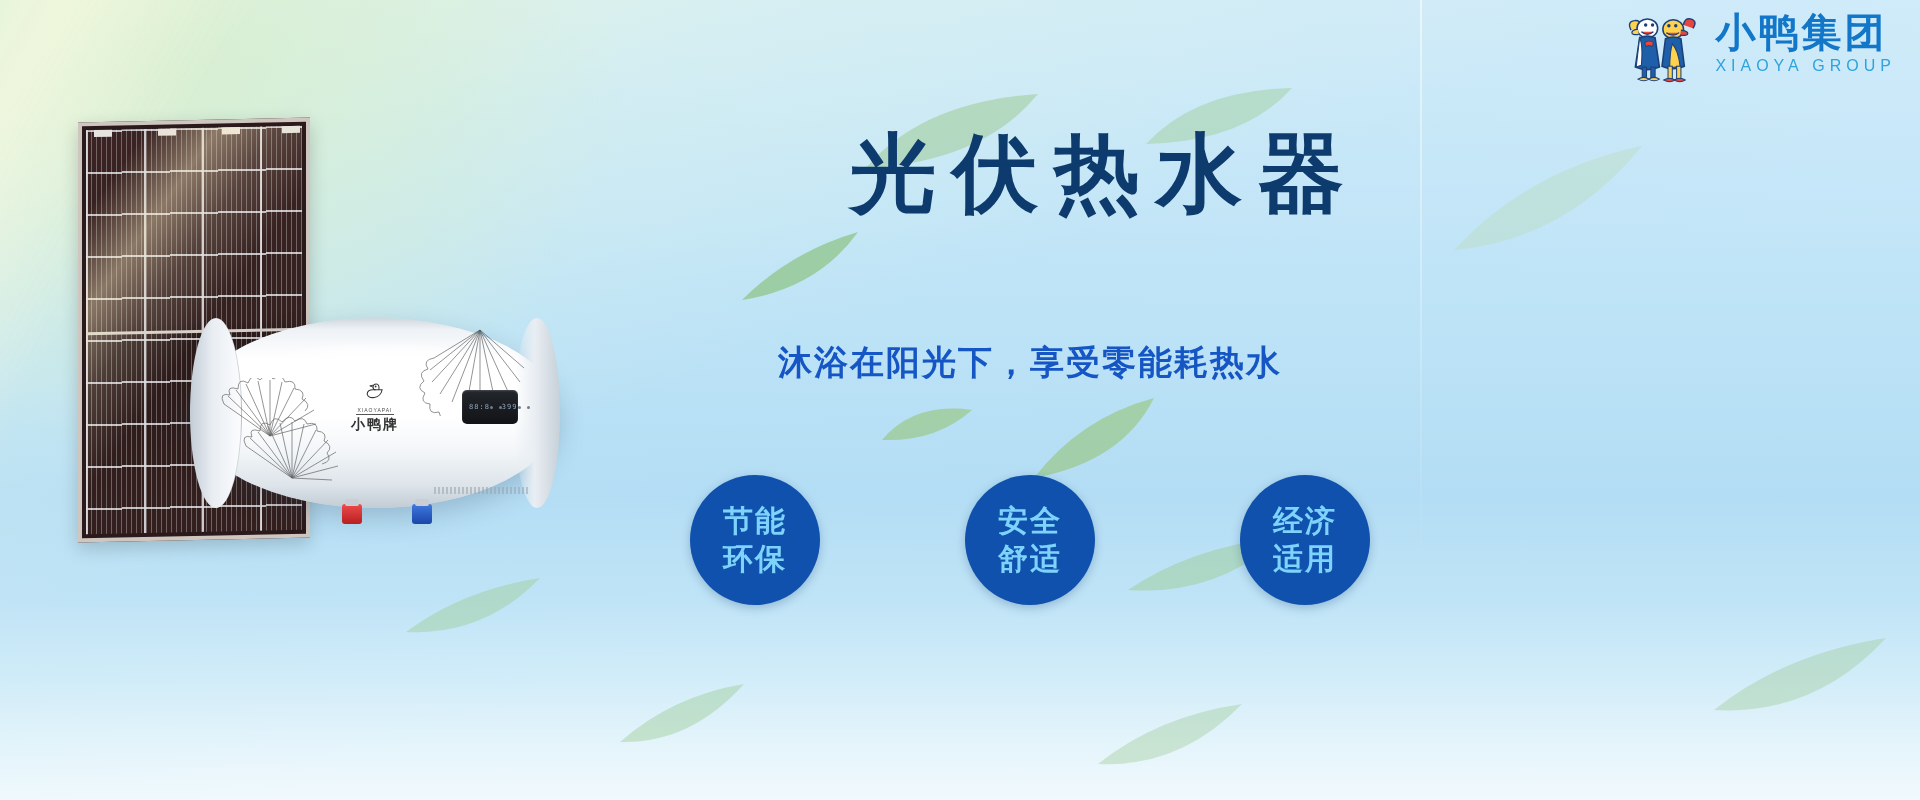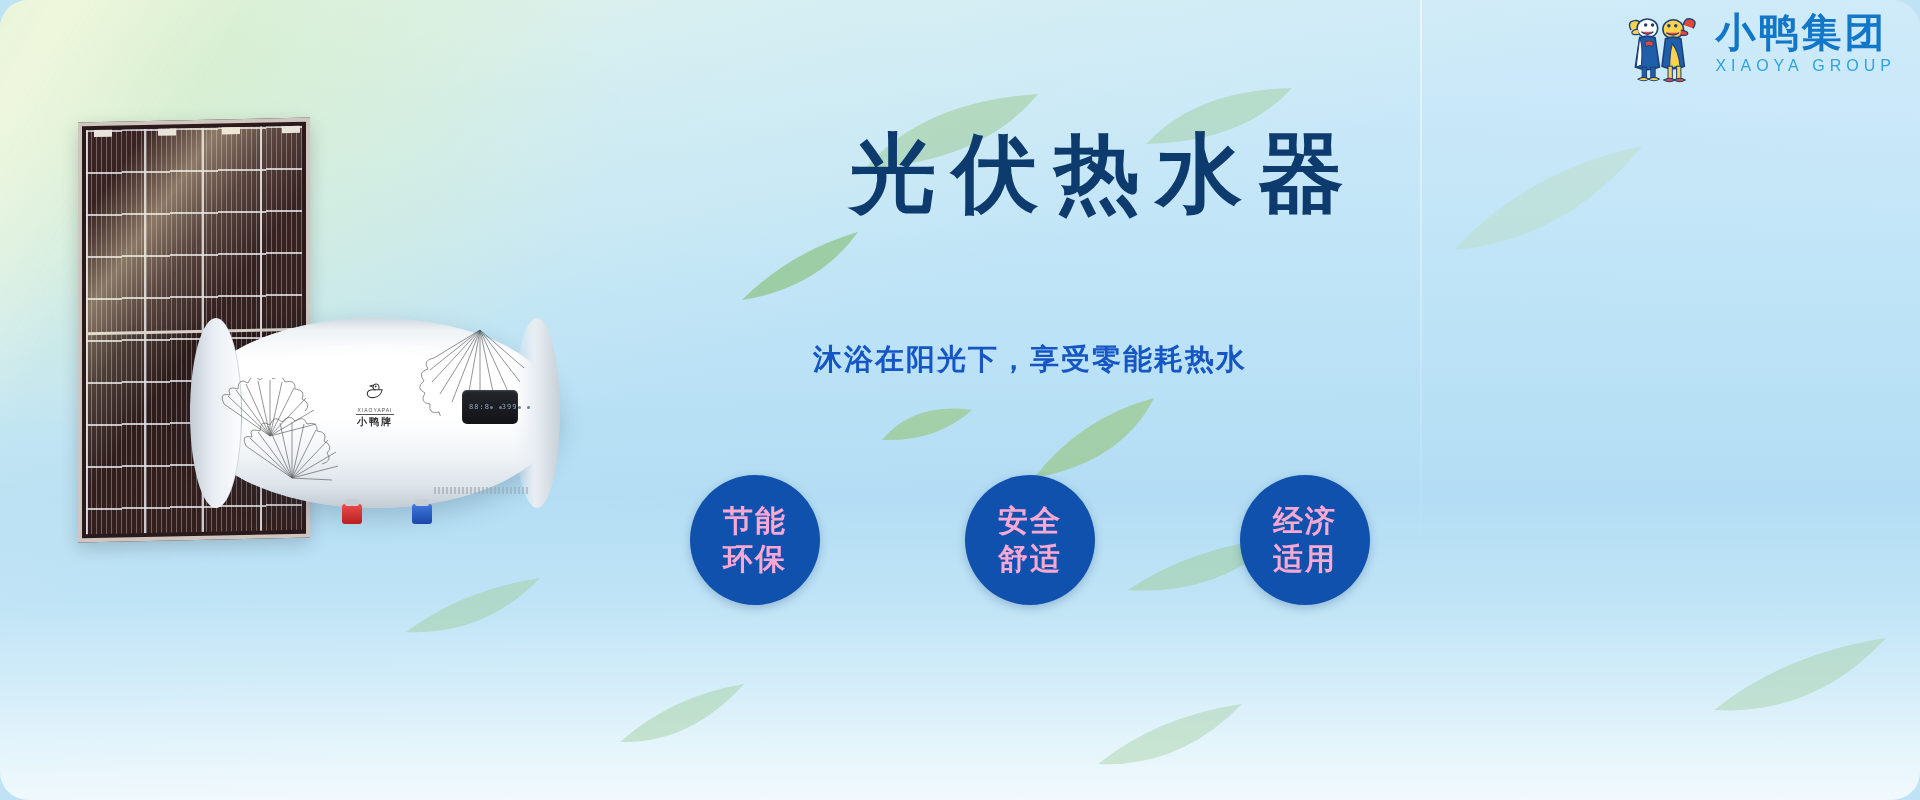--- a/index.html
+++ b/index.html
@@ -11,21 +11,20 @@
   }
 
   .banner {
     position:relative;
     width:1920px;
     height:800px;
     overflow:hidden;
     background:
       linear-gradient(160deg, rgba(232,246,226,0.95) 0%, rgba(216,240,236,0.55) 20%, rgba(188,226,245,0.15) 42%, rgba(173,216,243,0) 60%),
       linear-gradient(to bottom, #d2ecfa 0%, #bfe4f7 35%, #b3ddf4 62%, #c9e9f8 85%, #e6f5fb 100%);
-    border-radius: 28px;
   }
 
   
   .wash-green {
     position:absolute; left:-140px; top:-180px;
     width:760px; height:620px;
     background:radial-gradient(ellipse at 40% 40%, rgba(214,238,205,0.85) 0%, rgba(214,238,205,0.35) 45%, rgba(214,238,205,0) 72%);
     pointer-events:none;
   }
   .wash-bottom {
@@ -135,21 +134,21 @@
   .decal-left  { left:24px; top:60px;  width:140px; height:120px; }
   .decal-right { right:22px; top:6px;  width:120px; height:92px; }
 
   .brand {
     position:absolute; left:50%; top:62px; transform:translateX(-50%);
     display:flex; flex-direction:column; align-items:center; line-height:1;
   }
   .brand-duck { width:26px; height:26px; }
   .brand-en { font-size:5px; letter-spacing:1px; color:#4c4c4c; margin-top:2px; }
   .brand-rule { width:38px; height:1px; background:#555; margin:1px 0 2px; }
-  .brand-cn { font-size:10px; font-weight:bold; color:#333; letter-spacing:2px; }
+  .brand-cn { font-size:14px; font-weight:bold; color:#333; letter-spacing:2px; }
 
   .display {
     position:absolute; right:42px; top:72px;
     width:56px; height:34px; border-radius:5px;
     background:linear-gradient(to bottom,#23262b,#111317);
     box-shadow:inset 0 1px 2px rgba(255,255,255,0.18);
     padding:6px 7px;
     display:flex; flex-direction:row; justify-content:space-between;
   }
   .disp-row { display:flex; justify-content:space-between; align-items:center; }
@@ -175,33 +174,33 @@
     position:absolute; left:700px; top:126px; width:660px;
     text-align:right;
     font-size:86px; font-weight:bold; color:#0e3b6e;
     letter-spacing:16px; line-height:1.1;
     text-indent:16px;
     white-space:nowrap;
   }
   .subhead {
     position:absolute; left:700px; top:340px; width:660px;
     text-align:center;
-    font-size:29px; font-weight:bold; color:#1556c4;
+    font-size:34px; font-weight:bold; color:#1556c4;
     letter-spacing:2px; white-space:nowrap;
   }
 
   .badges {
     position:absolute; left:690px; top:470px;
     width:680px; height:140px;
     display:flex; justify-content:space-between; align-items:center;
   }
   .badge {
     width:130px; height:130px; border-radius:50%;
     background:#0f51ac;
-    color:#f9a8d4;
+    color:#7dd3fc;
     display:flex; flex-direction:column; align-items:center; justify-content:center;
     font-size:30px; font-weight:bold; letter-spacing:2px; line-height:1.28;
     box-shadow:0 3px 10px rgba(10,50,110,0.25);
     cursor:pointer;
   }
   .badge .l2 { display:block;text-align:right; }
 </style>
 </head>
 <body>
 

